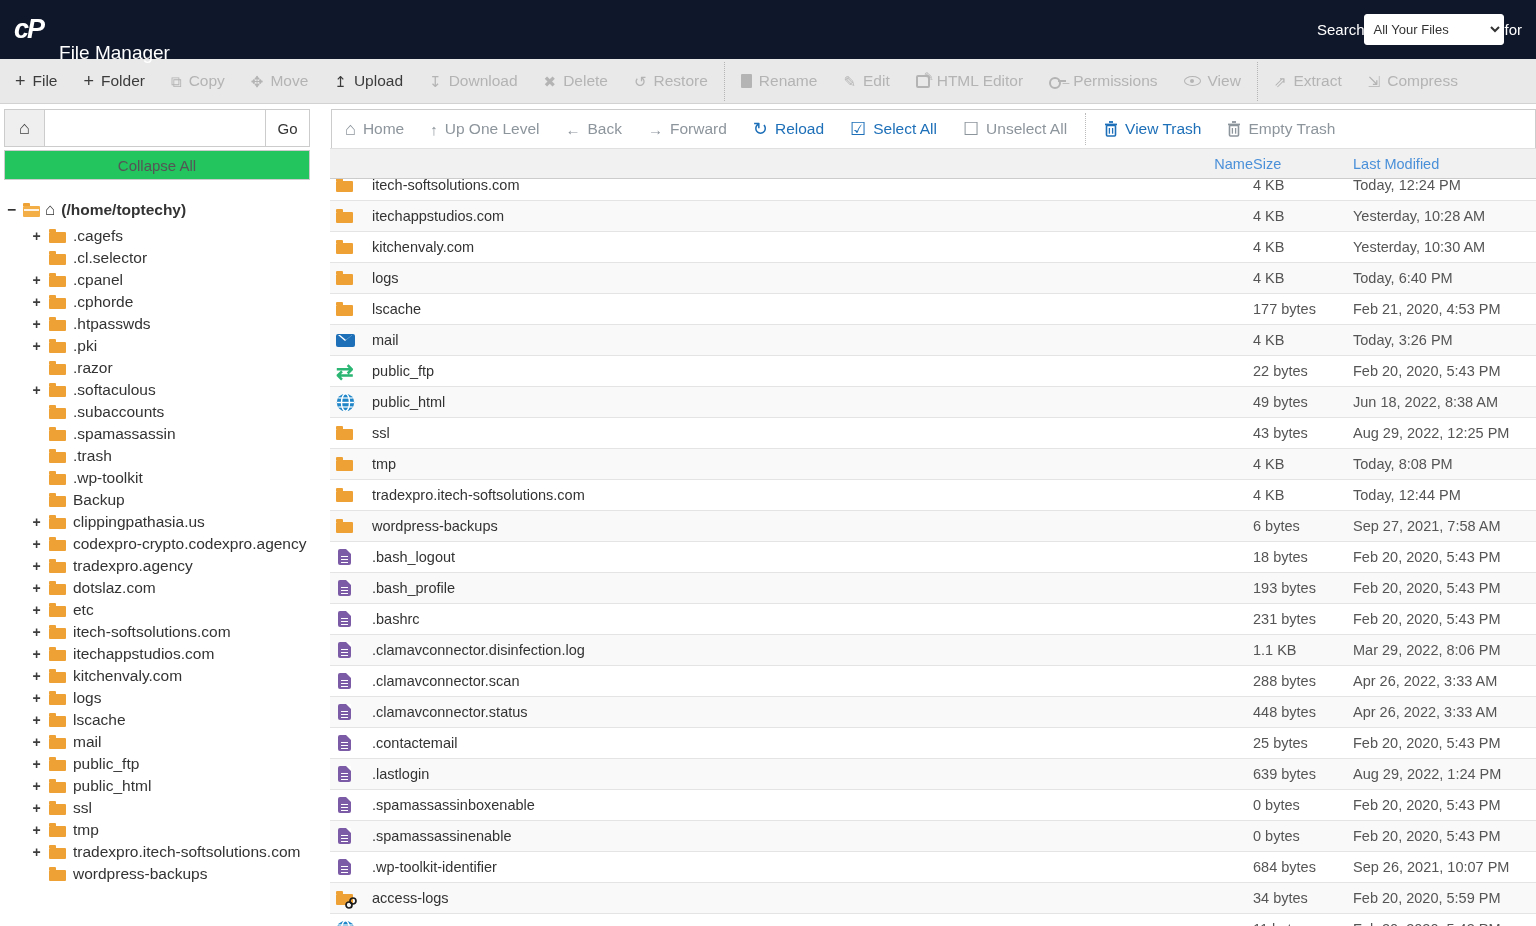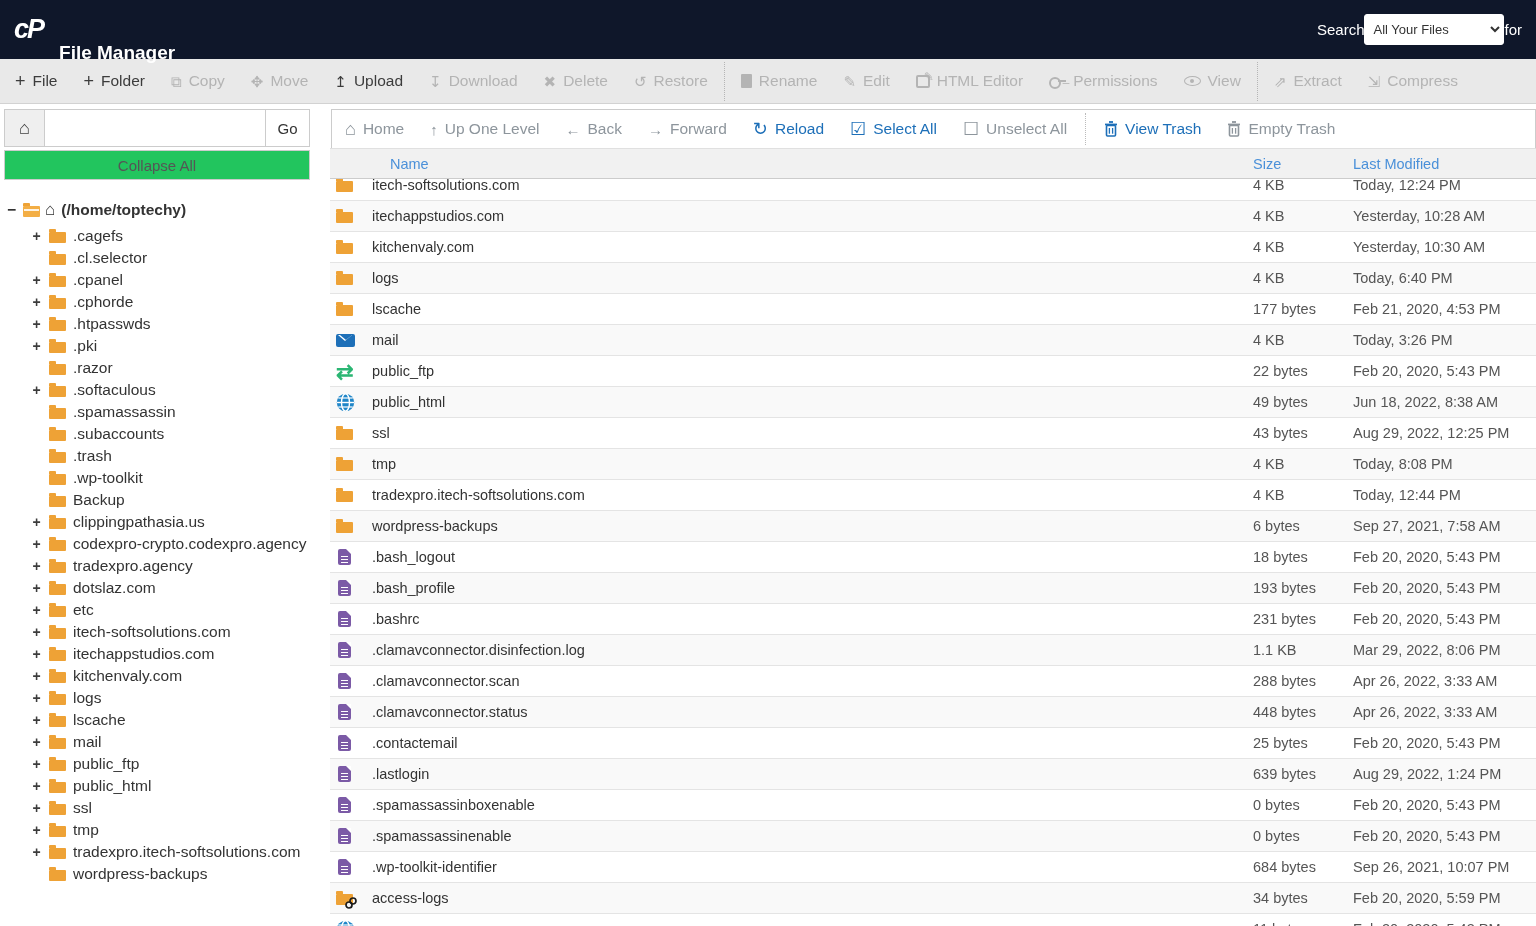--- a/index.html
+++ b/index.html
@@ -9,21 +9,21 @@
     font-family:"Liberation Sans", sans-serif;
     background:#fff; color:#333;
   }
 
   
   .topbar {
     height:59px; background:#0f172a; color:#fff;
     display:flex; align-items:center; padding:0 14px;
   }
   .logo { font-style:italic; font-weight:bold; font-size:27px; letter-spacing:-2px; margin-right:16px; }
-  .app-title { font-size:19px; font-weight:700;margin-top:46px; }
+  .app-title { font-size:19px; font-weight:400;margin-top:46px; }
   .search-area { margin-left:auto; display:flex; align-items:center; font-size:15px; white-space:nowrap; }
   .search-select {
     height:31px; width:140px; font-size:13px; color:#333;
     border:1px solid #fff; border-radius:3px; padding:0 4px; background:#fff;
     font-family:"Liberation Sans", sans-serif;
   }
 
   
   .toolbar {
     height:45px; background:#e9e9e9; border-bottom:1px solid #d2d2d2;
@@ -85,21 +85,21 @@
   .folder.open { background:#f3ae45; }
   .folder.open::after { content:''; position:absolute; left:1px; top:3px; right:1px; height:1.6px; background:#fff; opacity:.85; }
 
   
   .main { flex:1; min-width:0; display:flex; flex-direction:column; }
   .table-head {
     height:31px; background:#f1f1f1; border-top:1px solid #e0e0e0; border-bottom:1px solid #ccc;
     display:grid; grid-template-columns:1fr 100px 183px; align-items:center; font-size:14.5px;
   }
   .th { color:#4a90d9; cursor:pointer; }
-  .th-name { padding-left:60px; }
+  .th-name { padding-left:60px;text-align:right; }
   .rows-clip { flex:1; overflow:hidden; }
   .rows { margin-top:-9px; }
   .frow {
     display:grid; grid-template-columns:1fr 100px 183px; height:31px; align-items:center;
     font-size:14.5px; border-bottom:1px solid #e4e4e4; color:#555; cursor:pointer;
   }
   .frow:nth-child(even) { background:#f9f9f9; }
   .cell-name { display:flex; align-items:center; padding-left:6px; color:#333; min-width:0; }
   .ic { position:relative; width:22px; flex:none; display:flex; align-items:center; }
   .fname { margin-left:14px; white-space:nowrap; }
@@ -304,26 +304,26 @@
             <span>.razor</span>
           </div>
           <div class="tree-item">
             <span class="plus">+</span>
             <span class="folder"></span>
             <span>.softaculous</span>
           </div>
           <div class="tree-item">
             <span class="plus hidden">+</span>
             <span class="folder"></span>
+            <span>.subaccounts</span>
+          </div>
+          <div class="tree-item">
+            <span class="plus hidden">+</span>
+            <span class="folder"></span>
             <span>.spamassassin</span>
-          </div>
-          <div class="tree-item">
-            <span class="plus hidden">+</span>
-            <span class="folder"></span>
-            <span>.subaccounts</span>
           </div>
           <div class="tree-item">
             <span class="plus hidden">+</span>
             <span class="folder"></span>
             <span>.trash</span>
           </div>
           <div class="tree-item">
             <span class="plus hidden">+</span>
             <span class="folder"></span>
             <span>.wp-toolkit</span>

